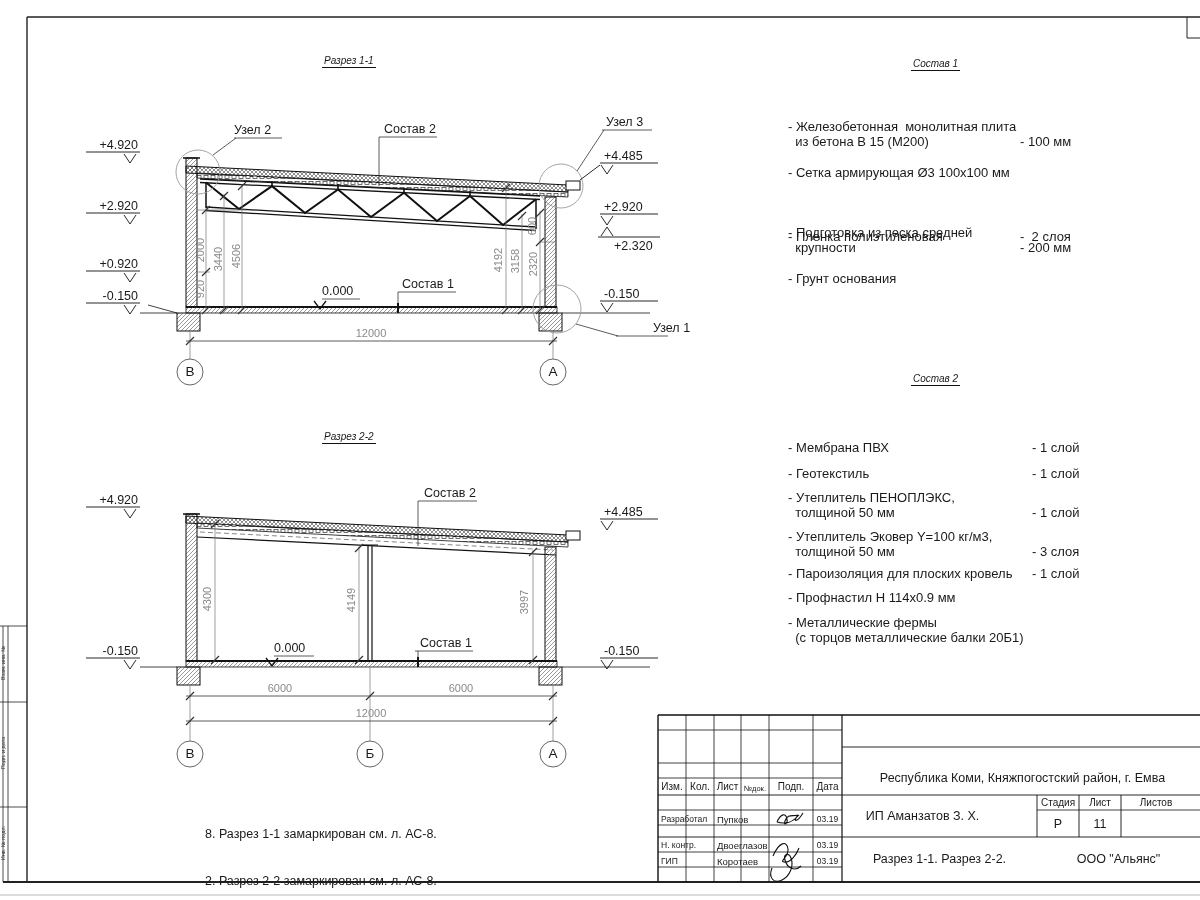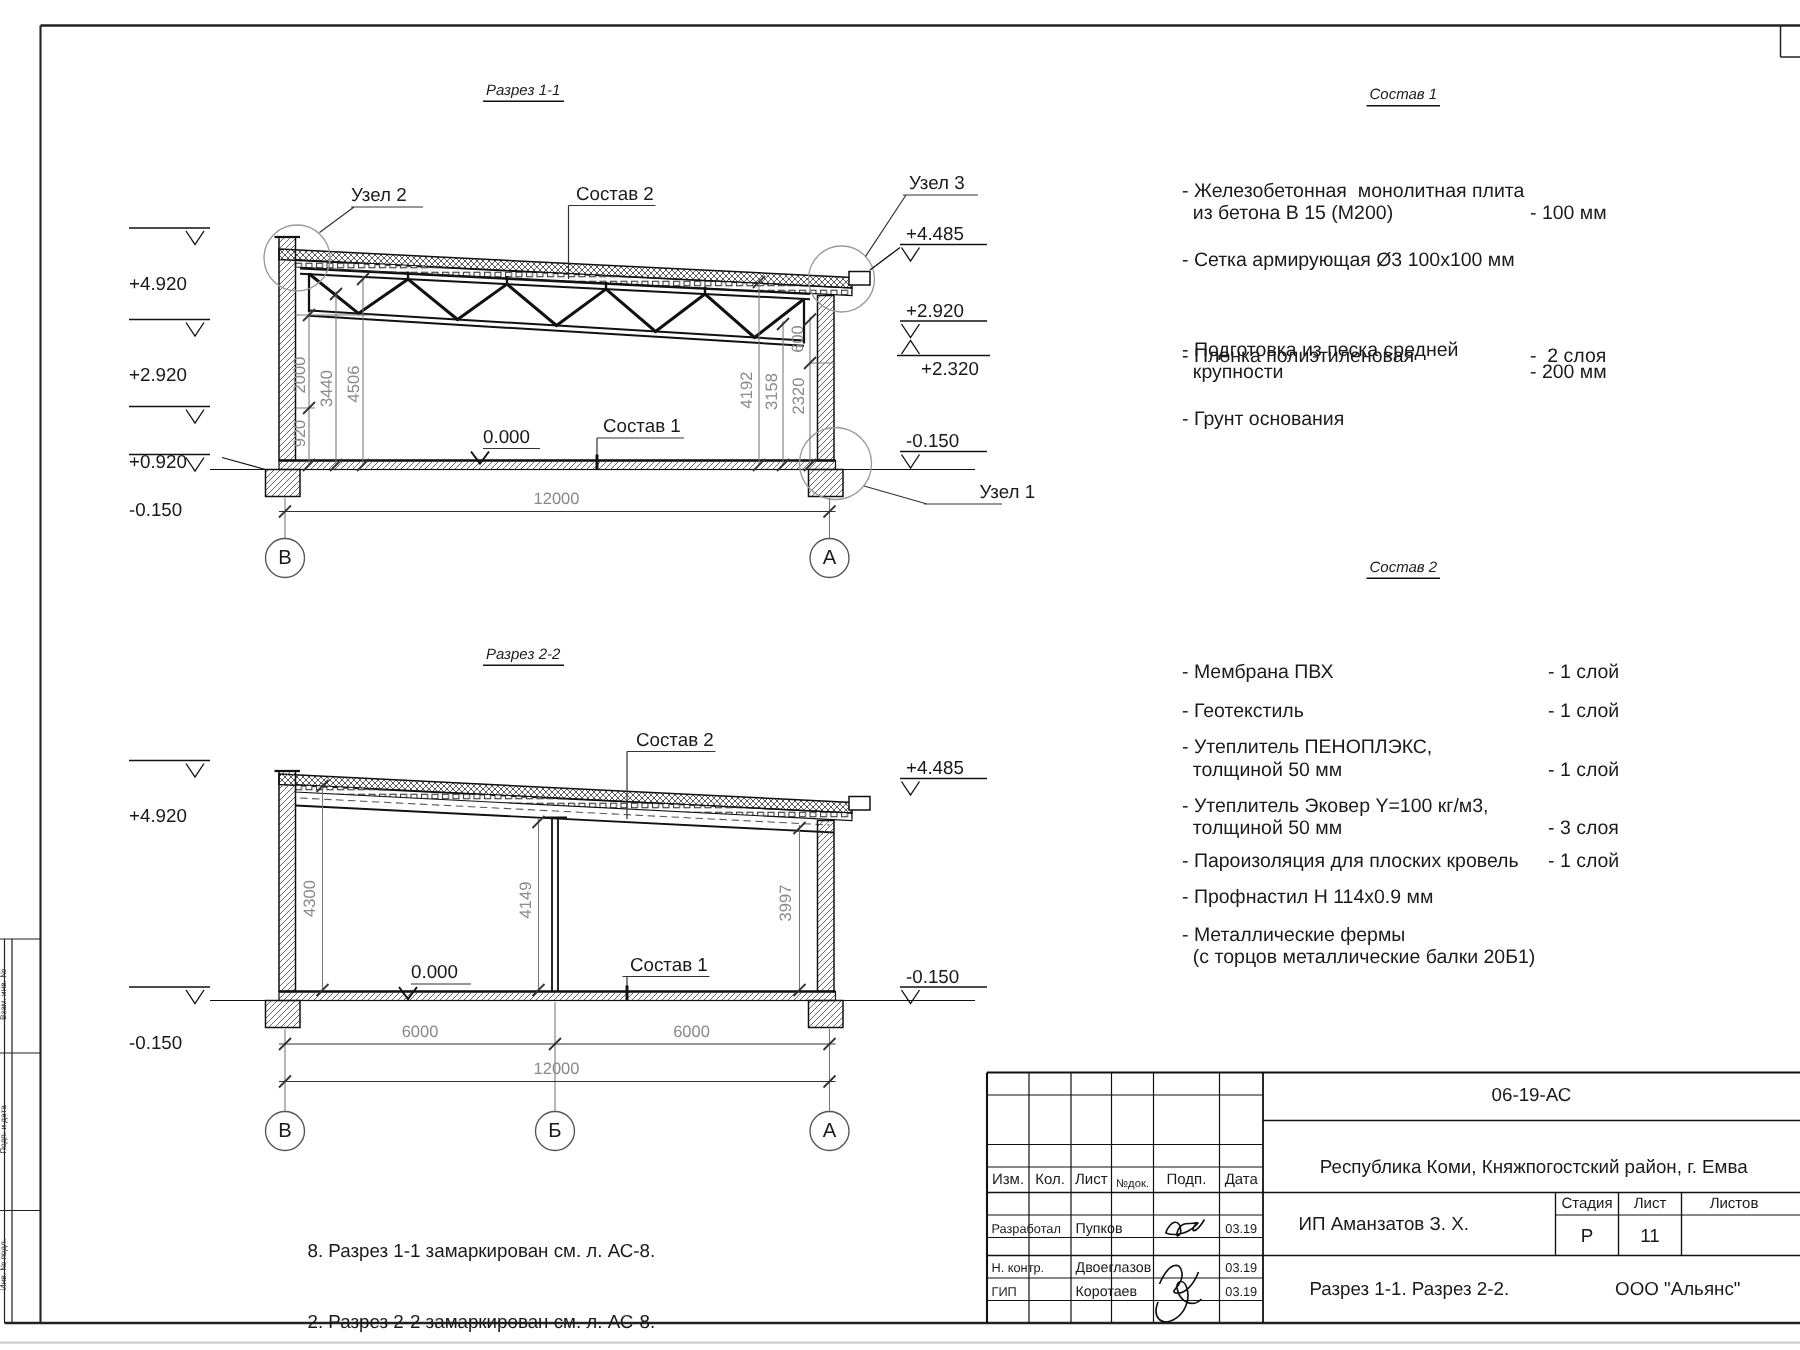--- a/index.html
+++ b/index.html
@@ -3,21 +3,21 @@
 <meta charset="utf-8">
 <style>
   html,body{margin:0;padding:0;background:#fff;}
   .sheet{position:relative;width:1200px;height:900px;background:#ffffff;overflow:hidden;
          font-family:"Liberation Sans",sans-serif;color:#1a1a1a;}
   svg{position:absolute;left:0;top:0;}
   .s{position:absolute;white-space:pre;}
   .head{font-size:10px;font-style:italic;border-bottom:1.2px solid #111;padding:0 2px 1px 2px;}
   .lbl{font-size:12.5px;}
   .elev{font-size:12.5px;}
-  .elevR{width:52px;margin-top:44px;}
+  .elevR{text-align:right;width:52px;}
   .dim{color:#8a8a8a;font-size:11px;}
   .rot{width:40px;text-align:center;transform:rotate(-90deg);}
   .ctr{text-align:center;}
   .axis{font-size:13.5px;width:26px;text-align:center;}
   .note{font-size:12.5px;line-height:15.5px;}
   .note span{display:block;}
   .list{position:absolute;width:345px;font-size:13px;line-height:15px;}
   .row{position:absolute;left:0;width:345px;}
   .iname{white-space:pre-wrap;display:inline-block;}
   .ival{position:absolute;bottom:0;white-space:pre;}
@@ -307,21 +307,20 @@
   </div>
 </div>
 
 <div class="s note" style="left:205px;top:796px;">
   <span>8. Разрез 1-1 замаркирован см. л. АС-8.</span>
   <span>2. Разрез 2-2 замаркирован см. л. АС-8.</span>
   
   
 </div>
 
-<span class="s tb ctr" style="left:842px;top:723px;width:358px;">06-19-АС</span>
 <span class="s tb ctr" style="left:850px;top:771px;width:345px;">Республика Коми, Княжпогостский район, г. Емва</span>
 <span class="s tb ctr" style="left:842px;top:809px;width:161px;">ИП Аманзатов З. Х.</span>
 <span class="s tb ctr" style="left:842px;top:852px;width:195px;">Разрез 1-1. Разрез 2-2.</span>
 <span class="s tb ctr" style="left:1037px;top:852px;width:163px;">ООО "Альянс"</span>
 <span class="s tbs ctr" style="left:1037px;top:797px;width:42px;">Стадия</span>
 <span class="s tbs ctr" style="left:1079px;top:797px;width:42px;">Лист</span>
 <span class="s tbs ctr" style="left:1121px;top:797px;width:70px;">Листов</span>
 <span class="s tb ctr" style="left:1037px;top:817px;width:42px;">Р</span>
 <span class="s tb ctr" style="left:1079px;top:817px;width:42px;">11</span>
 

